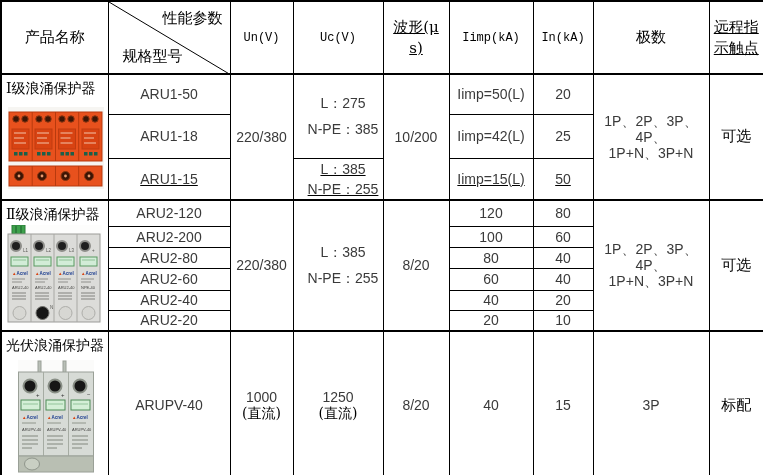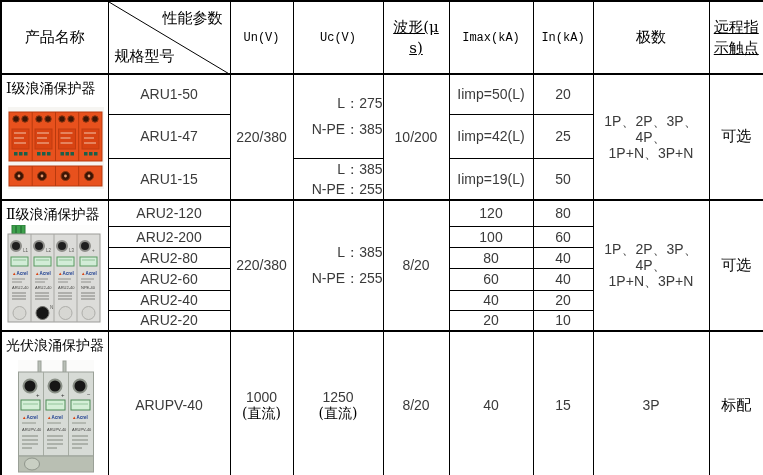--- a/index.html
+++ b/index.html
@@ -5,34 +5,34 @@
   html,body{margin:0;padding:0;background:#fff;}
   body{width:763px;font-family:"Liberation Sans",sans-serif;}
   table{width:763px;border-collapse:collapse;table-layout:fixed;border:2px solid #000;}
   td,th{border:1px solid #000;padding:0;text-align:center;vertical-align:middle;overflow:hidden;font-weight:normal;}
   tr.sep td{border-top:2px solid #000;}
   tr.hdr th{border-bottom:2px solid #000;}
   .cn{font-family:"DejaVu Serif",serif;font-size:15px;color:#000;}
   .cns{font-family:"DejaVu Serif",serif;font-size:14px;color:#000;}
   .mh{font-family:"Liberation Mono",monospace;font-size:12px;color:#000;}
   .v{font-family:"Liberation Sans",sans-serif;font-size:14px;color:#3a3a3a;}
-  .uc{text-align:right;padding-left:10px;margin-left:12px;}
+  .uc{text-align:center;padding-left:10px;margin-left:12px;}
   .lh26 div{line-height:26px;}
   .lh20 div{line-height:20px;}
   .lh22 div{line-height:16px;}
   .prod{vertical-align:top;text-align:left;}
   .prod .ptitle{padding:5px 0 0 4px;line-height:17px;}
   .diag{position:relative;}
   .diag svg{position:absolute;left:0;top:0;}
   .diag .dt{position:absolute;top:7px;right:7px;}
-  .diag .db{position:absolute;bottom:7px;left:6px;}
+  .diag .db{position:absolute;bottom:7px;left:14px;}
   .hdr2line div{line-height:21px;text-decoration:underline;}
   .imgbox{display:block;}
   
-  tr.hdr{height:73px;} tr.r1{height:40px;} tr.r2{height:44px;} tr.r3{height:39px;}
+  tr.hdr{height:73px;} tr.r1{height:40px;} tr.r2{height:44px;} tr.r3{height:39px;text-decoration:underline;}
   tr.r4{height:27px;} tr.r5{height:21px;} tr.r6{height:20px;} tr.r7{height:22px;}
   tr.r8{height:20px;} tr.r9{height:20px;} tr.r10{height:149px;}
 </style>
 </head>
 <body>
 
 <table>
   <colgroup>
     <col style="width:107px">
       <col style="width:122px">
@@ -54,21 +54,21 @@
       </svg>
       <span class="cn dt">性能参数</span>
       <span class="cn db">规格型号</span>
     </th>
     <th class="mh">Un(V)</th>
     <th class="mh">Uc(V)</th>
     <th class="cn hdr2line">
       <div>波形(μ</div>
       <div>s)</div>
     </th>
-    <th class="mh">Imax(kA)</th>
+    <th class="mh">Iimp(kA)</th>
     <th class="mh">In(kA)</th>
     <th class="cn">极数</th>
     <th class="cn hdr2line">
       <div>远程指</div>
       <div>示触点</div>
     </th>
   </tr>
 
   <tr class="r1 sep">
     <td class="prod" rowspan="3">
@@ -150,31 +150,31 @@
     <td class="v" rowspan="3">10/200</td>
     <td class="v">Iimp=50(L)</td>
     <td class="v">20</td>
     <td class="v lh22" rowspan="3">
       <div>1P、2P、3P、4P、</div>
       <div>1P+N、3P+N</div>
     </td>
     <td class="cn" rowspan="3">可选</td>
   </tr>
   <tr class="r2">
-    <td class="v">ARU1-47</td>
+    <td class="v">ARU1-18</td>
     <td class="v">Iimp=42(L)</td>
     <td class="v">25</td>
   </tr>
   <tr class="r3">
     <td class="v">ARU1-15</td>
     <td class="v uc lh20">
       <div>L：385</div>
       <div>N-PE：255</div>
     </td>
-    <td class="v">Iimp=19(L)</td>
+    <td class="v">Iimp=15(L)</td>
     <td class="v">50</td>
   </tr>
 
   <tr class="r4 sep">
     <td class="prod" rowspan="6">
       <div class="cns ptitle">Ⅱ级浪涌保护器</div>
       <svg class="imgbox" width="95" height="105" viewBox="0 0 95 105" style="margin:2px 0 0 5px">
         <rect width="95" height="105" fill="#fdfdfc"></rect>
         <rect x="5" y="0" width="13" height="9" fill="#3da14c" stroke="#2c7a38"></rect>
         <line x1="9" y1="1" x2="9" y2="8" stroke="#1f5c2a"></line>

